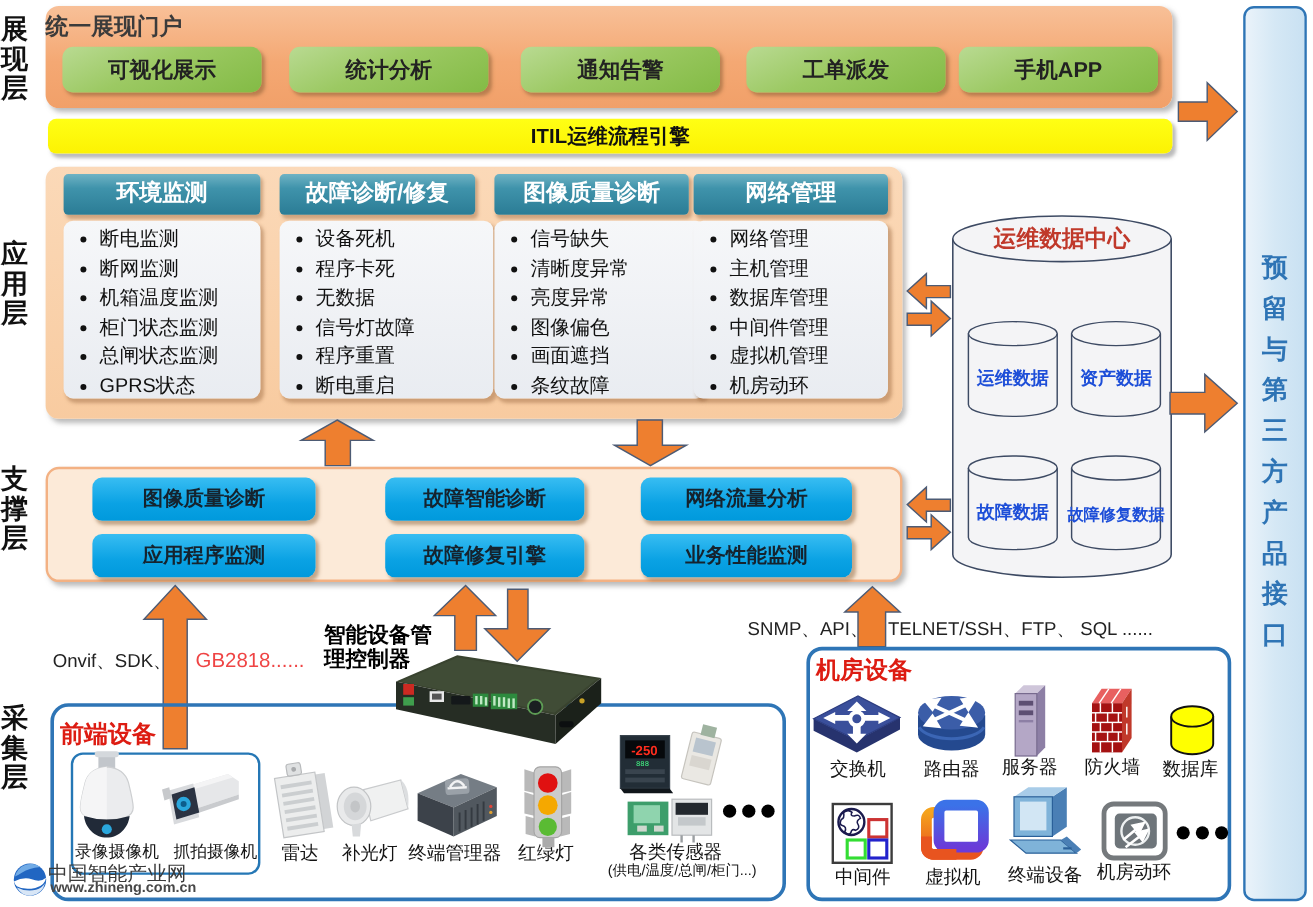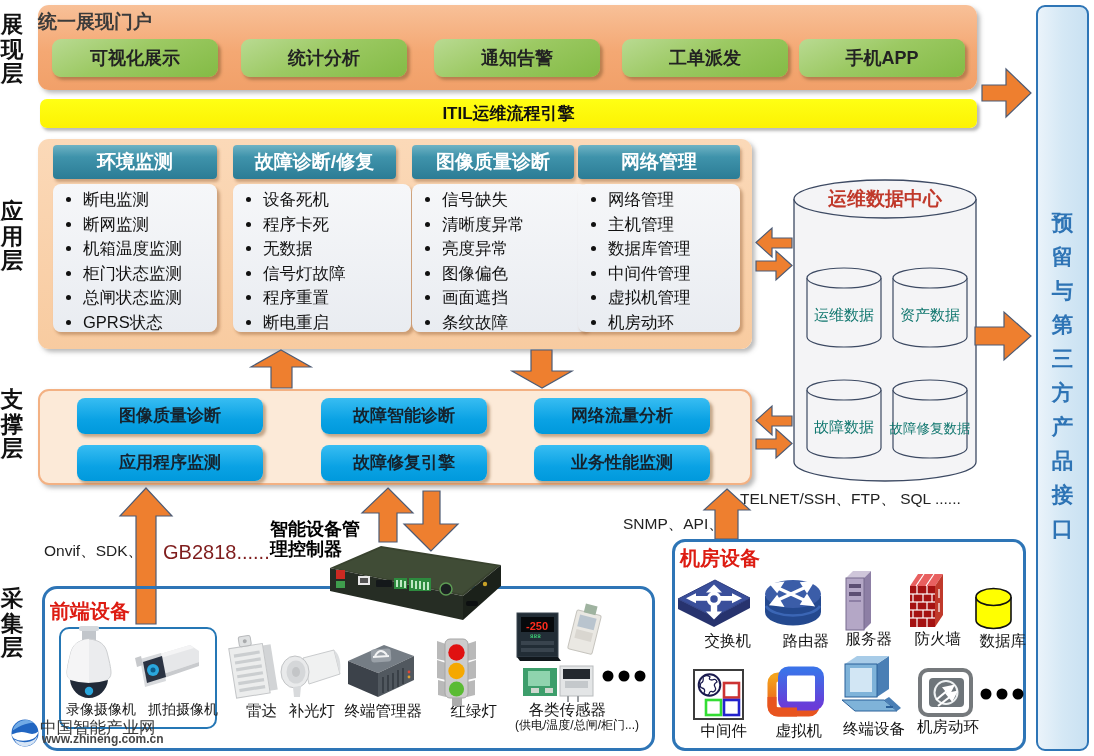--- a/index.html
+++ b/index.html
@@ -18,22 +18,22 @@
  box-shadow:2.5px 3px 3px rgba(150,100,60,.45);
  font-size:16.5px;color:#111}
 .tlist ul{margin:3px 0 0 0;padding-left:30px}
 .tlist li{line-height:24.6px;list-style-type:disc}
 .bbtn{position:absolute;height:36px;border-radius:8px;
  background:linear-gradient(180deg,#38bdf2 0%,#0aa2e4 60%,#0099dc 100%);
  box-shadow:2.5px 3px 3px rgba(140,100,60,.5);
  font-size:17px;font-weight:bold;color:#15232e;text-align:center;line-height:36px}
 .red{color:#dd1c12;font-weight:bold}
 .cylab{position:absolute;color:#c0392b;text-align:center;font-weight:bold}
-.cysm{font-weight:normal;color:#0f766e}
-.iclab{position:absolute;font-size:15.5px;color:#141414;text-align:right;white-space:nowrap}
+.cysm{font-weight:bold;color:#1d4ed8}
+.iclab{position:absolute;font-size:15.5px;color:#141414;text-align:center;white-space:nowrap}
 </style></head>
 <body>
 <div id="c">
 
 <div class="vlab" style="left:0px;top:13px">展<br>现<br>层</div>
 <div class="vlab" style="left:0px;top:200px">应<br>用<br>层</div>
 <div class="vlab" style="left:0px;top:388px">支<br>撑<br>层</div>
 <div class="vlab" style="left:0px;top:587px">采<br>集<br>层</div>
 
 <div class="abs" style="left:38px;top:5px;width:939px;height:85px;border-radius:11px;
@@ -154,24 +154,24 @@
 
   <path d="M388,488 L413,513 L397,513 L397,542 L379,542 L379,513 L362,513 Z"></path>
 
   <path d="M431,551 L404,524 L423,524 L423,491 L440,491 L440,524 L458,524 Z"></path>
 
   <path d="M727,489 L750,510 L738,510 L738,539 L715,539 L715,510 L704,510 Z"></path>
  </g>
 </svg>
 
 <div class="abs" style="left:44px;top:541px;font-size:15.5px;color:#222">Onvif、SDK、</div>
-<div class="abs" style="left:163px;top:541px;font-size:20px;color:#7f1d1d">GB2818......</div>
+<div class="abs" style="left:163px;top:541px;font-size:17px;color:#ef4444">GB2818......</div>
 <div class="abs" style="left:270px;top:519px;width:90px;text-align:left;font-size:18px;font-weight:bold;color:#000000;line-height:20px">智能设备管理控制器</div>
 <div class="abs" style="left:623px;top:514px;font-size:15.5px;color:#222">SNMP、API、</div>
-<div class="abs" style="left:740px;top:489px;font-size:15.5px;color:#222">TELNET/SSH、FTP、 SQL ......</div>
+<div class="abs" style="left:740px;top:514px;font-size:15.5px;color:#222">TELNET/SSH、FTP、 SQL ......</div>
 
 <div class="abs" style="left:42px;top:586px;width:613px;height:165px;border:3px solid #2e75b6;border-radius:15px;box-sizing:border-box"></div>
 <div class="abs red" style="left:50px;top:598px;font-size:20px">前端设备</div>
 <div class="abs" style="left:59px;top:627px;width:158px;height:102px;border:2px solid #2577b5;border-radius:10px;box-sizing:border-box"></div>
 <div class="iclab" style="left:59px;top:701px;width:77px;font-size:14px">录像摄像机</div>
 <div class="iclab" style="left:141px;top:701px;width:77px;font-size:14px">抓拍摄像机</div>
 <div class="iclab" style="left:223px;top:701px;width:54px">雷达</div>
 <div class="iclab" style="left:281px;top:701px;width:54px">补光灯</div>
 <div class="iclab" style="left:336px;top:701px;width:86px">终端管理器</div>
 <div class="iclab" style="left:413px;top:701px;width:84px">红绿灯</div>

